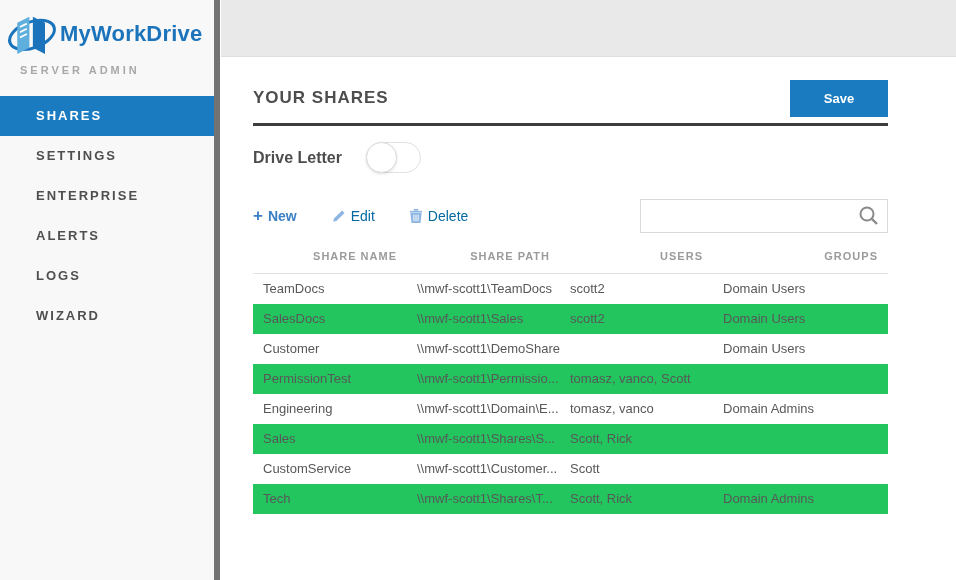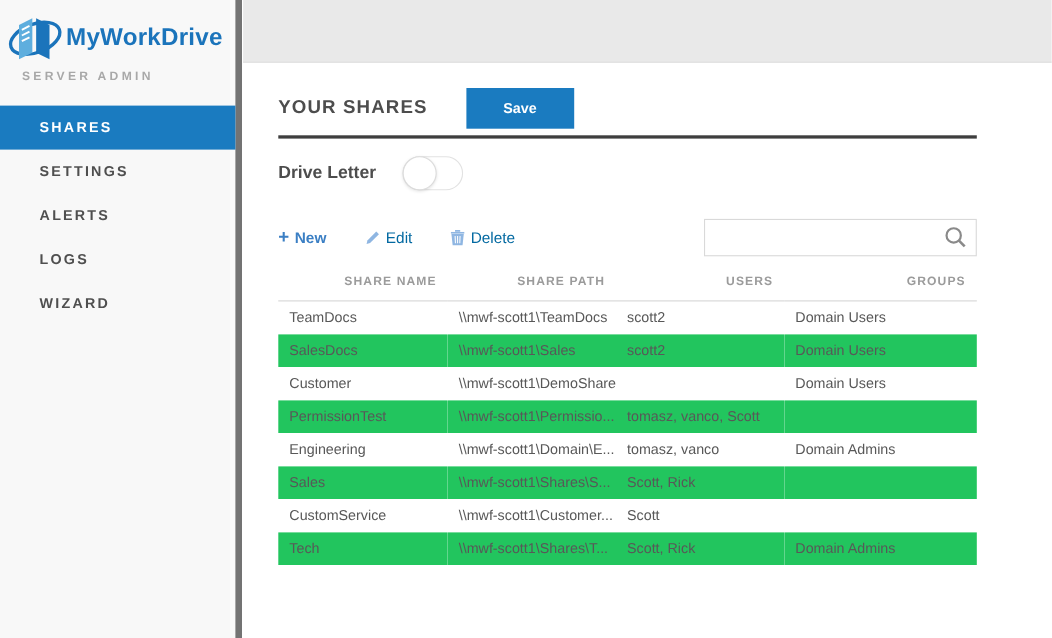--- a/index.html
+++ b/index.html
@@ -54,23 +54,22 @@
 
   
   .main {
     position: absolute;
     left: 221px; top: 57px; right: 0; bottom: 0;
     background: #ffffff;
     padding: 0 68px 0 32px;
   }
   .title-row {
     margin-top: 26px;
-    display: flex; align-items: center; 
+    display: flex; align-items: center; justify-content: space-between;
     height: 30px;
-    gap: 35px;
   }
   .page-title {
     font-size: 17px; font-weight: bold;
     letter-spacing: 1px; color: #4d4d4d;
   }
   .save-btn {
     width: 98px; height: 37px;
     background: #1a7bc0; color: #ffffff;
     border: none; font-family: inherit;
     font-size: 13px; font-weight: bold;
@@ -170,20 +169,21 @@
         <line x1="16" y1="28" x2="24" y2="24" stroke="#ffffff" stroke-width="2"></line>
         <line x1="16" y1="34" x2="24" y2="30" stroke="#ffffff" stroke-width="2"></line>
       </svg>
       <span class="brand-name">MyWorkDrive</span>
     </div>
     <div class="brand-sub">SERVER ADMIN</div>
   </div>
   <div class="menu">
     <div class="menu-item active">SHARES</div>
     <div class="menu-item">SETTINGS</div>
+    <div class="menu-item">ENTERPRISE</div>
     <div class="menu-item">ALERTS</div>
     <div class="menu-item">LOGS</div>
     <div class="menu-item">WIZARD</div>
   </div>
 </div>
 
 <div class="topbar"></div>
 
 <div class="main">
 

